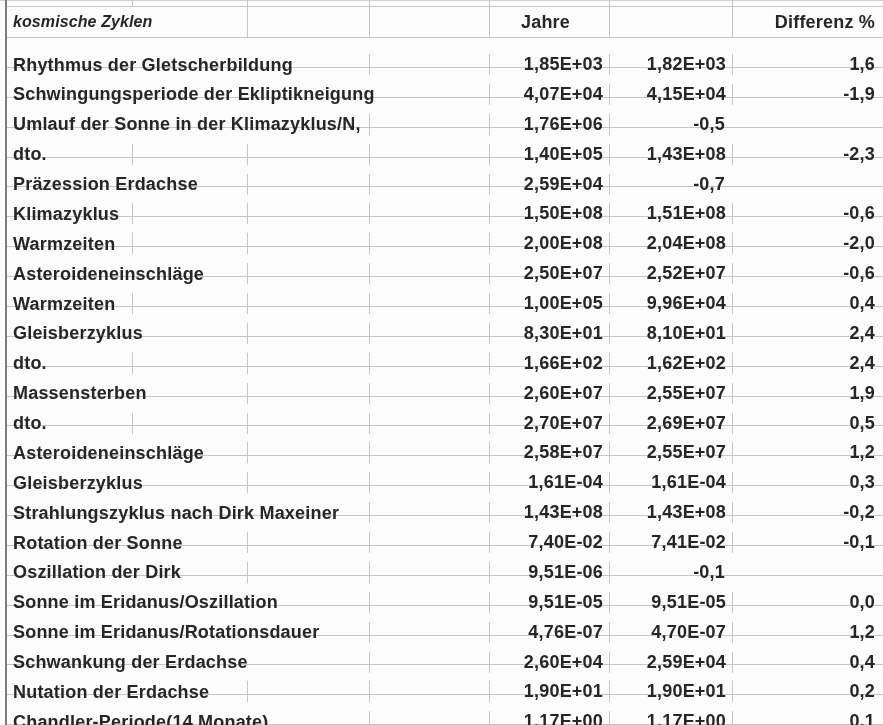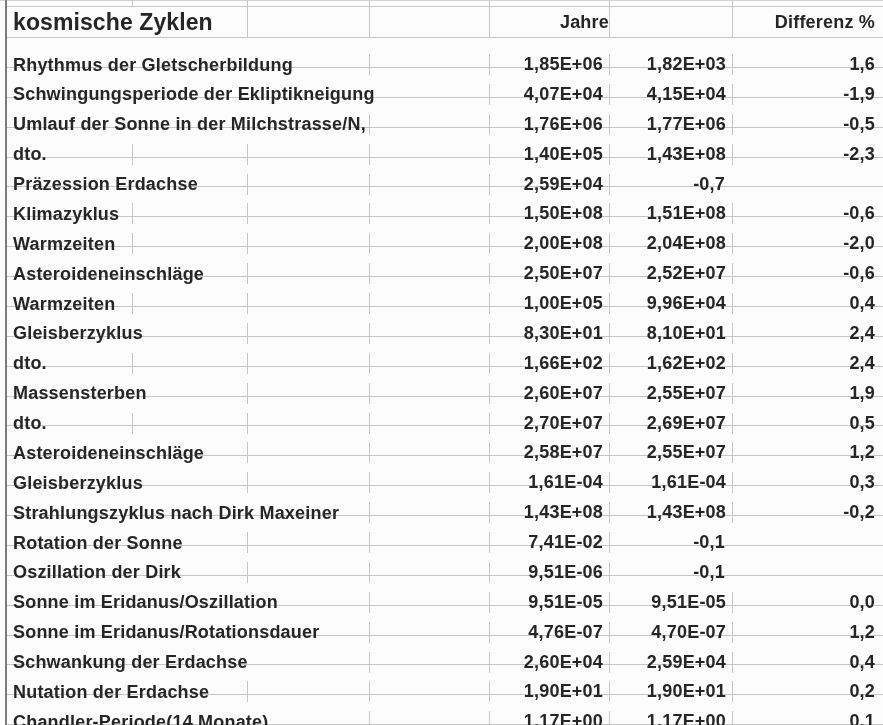--- a/index.html
+++ b/index.html
@@ -35,30 +35,30 @@
   .data-row{flex:1 1 0;margin-top:16px;}
   .cell{position:relative;box-sizing:border-box;min-width:0;}
   .cell.bordered{border-right:1px solid var(--grid);}
   .cell.hide-border{border-right-color:transparent;}
   .label-cell{overflow:visible;}
   .label{
     position:absolute;left:6px;top:50%;transform:translateY(-50%);
     white-space:nowrap;z-index:2;
     font-size:18px;font-weight:600;letter-spacing:0.2px;
   }
-  .title-text{font-size:23px;font-weight:700;letter-spacing:0.1px;}
+  .title-text{font-size:16px;font-weight:700;letter-spacing:0.1px;font-style:italic;}
   .num{
     display:flex;align-items:center;justify-content:flex-end;
     padding-right:6px;
     font-size:18px;font-weight:600;letter-spacing:0.2px;
     white-space:nowrap;
   }
   .num.last{padding-right:8px;}
   .hdr{font-weight:700;}
-  .hdr-center{padding-right:0;}
+  .hdr-center{justify-content:center;padding-right:8px;}
 </style>
 </head>
 <body>
 
 <div class="sheet">
   <div class="top-edge"></div>
   <div class="left-edge"></div>
 
   <div class="grid-rows">
 
@@ -89,21 +89,21 @@
     </div>
 
   <div class="row data-row">
     <div class="cell bordered label-cell hide-border">
       <span class="label">Rhythmus der Gletscherbildung</span>
     </div>
     <div class="cell bordered hide-border"></div>
     <div class="cell bordered"></div>
     <div class="cell bordered"></div>
     <div class="cell bordered num">
-      <span>1,85E+06</span>
+      <span>1,85E+03</span>
     </div>
     <div class="cell bordered num">
       <span>1,82E+03</span>
     </div>
     <div class="cell num last">
       <span>1,6</span>
     </div>
   </div>
 
   <div class="row data-row">
@@ -119,31 +119,28 @@
     <div class="cell bordered num">
       <span>4,15E+04</span>
     </div>
     <div class="cell num last">
       <span>-1,9</span>
     </div>
   </div>
 
   <div class="row data-row">
     <div class="cell bordered label-cell hide-border">
-      <span class="label">Umlauf der Sonne in der Milchstrasse/N,</span>
+      <span class="label">Umlauf der Sonne in der Klimazyklus/N,</span>
     </div>
     <div class="cell bordered hide-border"></div>
     <div class="cell bordered"></div>
     <div class="cell bordered"></div>
     <div class="cell bordered num">
       <span>1,76E+06</span>
     </div>
-    <div class="cell bordered num">
-      <span>1,77E+06</span>
-    </div>
     <div class="cell num last">
       <span>-0,5</span>
     </div>
   </div>
 
   <div class="row data-row">
     <div class="cell bordered label-cell">
       <span class="label">dto.</span>
     </div>
     <div class="cell bordered"></div>
@@ -373,20 +370,23 @@
     </div>
   </div>
 
   <div class="row data-row">
     <div class="cell bordered label-cell hide-border">
       <span class="label">Rotation der Sonne</span>
     </div>
     <div class="cell bordered"></div>
     <div class="cell bordered"></div>
     <div class="cell bordered"></div>
+    <div class="cell bordered num">
+      <span>7,40E-02</span>
+    </div>
     <div class="cell bordered num">
       <span>7,41E-02</span>
     </div>
     <div class="cell num last">
       <span>-0,1</span>
     </div>
   </div>
 
   <div class="row data-row">
     <div class="cell bordered label-cell hide-border">

